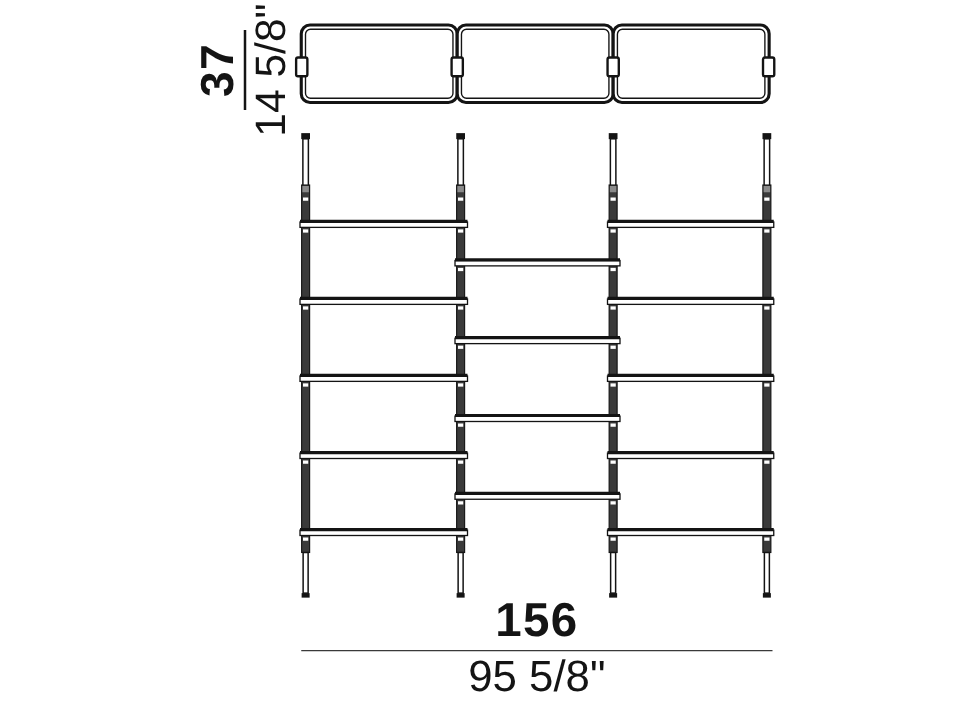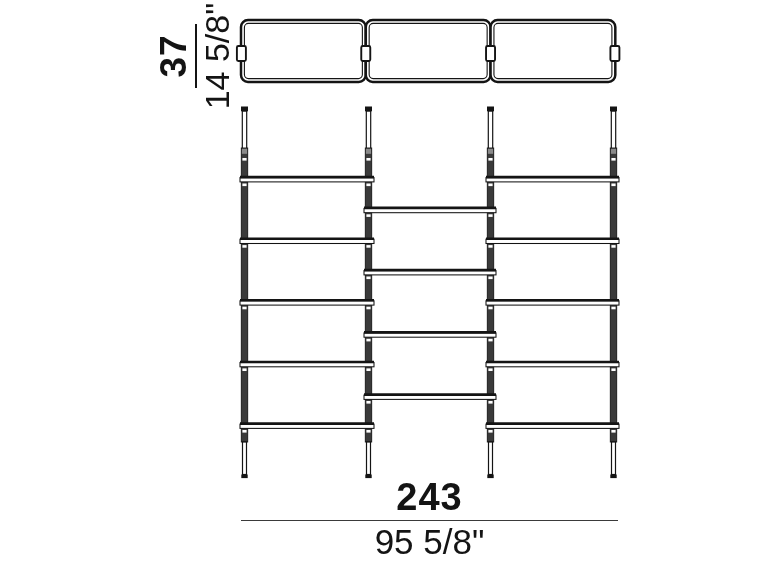--- a/index.html
+++ b/index.html
@@ -135,17 +135,17 @@
         <rect x="611.4" y="158" width="4.2" height="2.6" fill="#ffffff"></rect>
       </g>
   </svg>
 
   <div class="side-dim">
     <span class="cm">37</span>
     <span class="in">14 5/8"</span>
   </div>
 
   <div class="bottom-dim">
-    <div class="cm">243</div>
+    <div class="cm">156</div>
     <div class="in">95 5/8"</div>
   </div>
 
 </div>
 
 </body></html>

